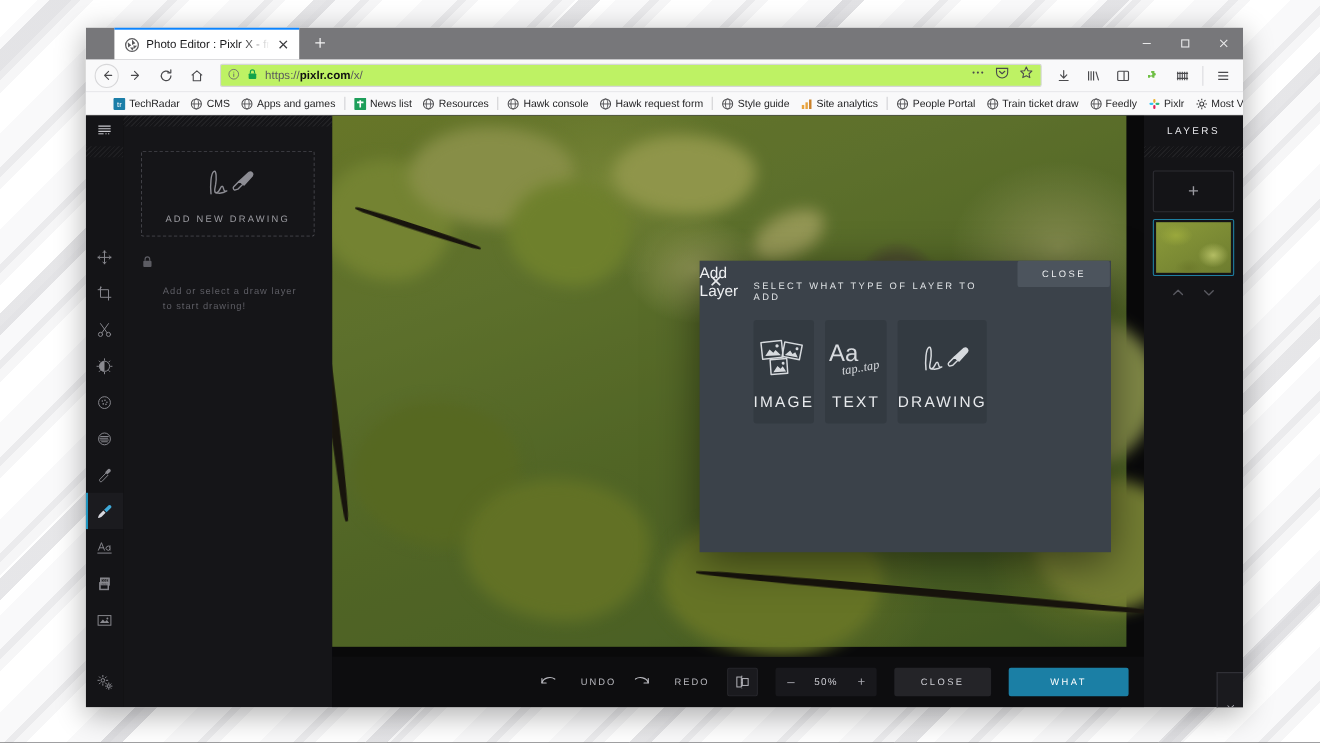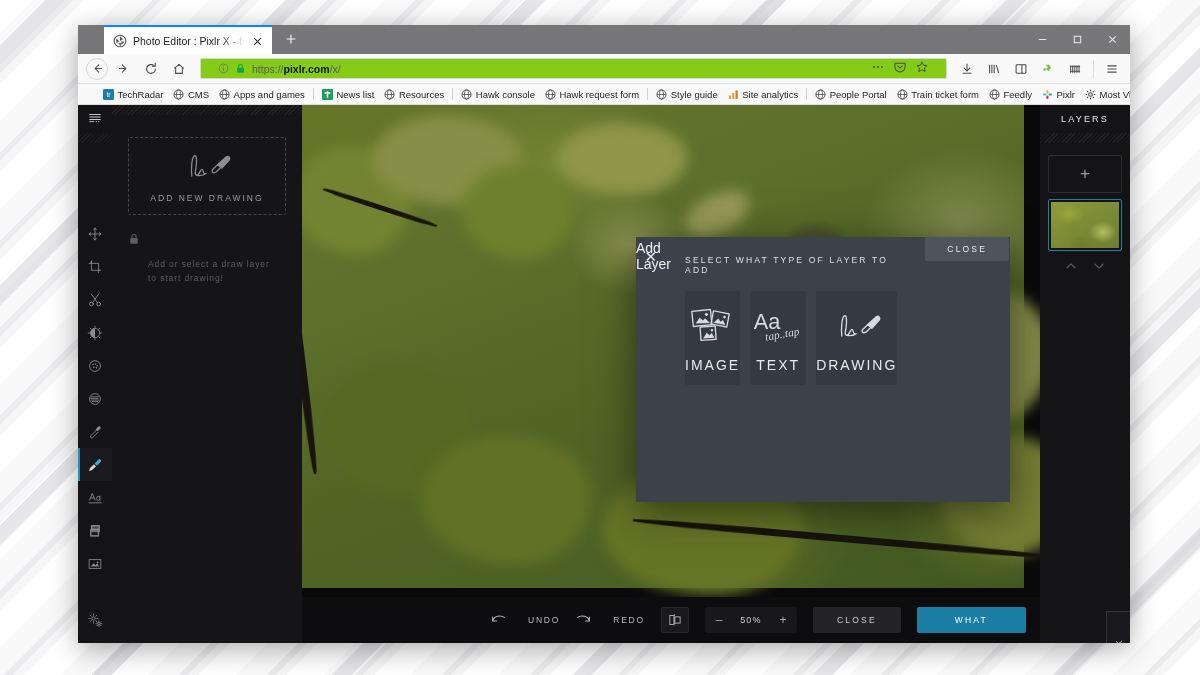--- a/index.html
+++ b/index.html
@@ -65,22 +65,22 @@
 
   
   .navbar {
     height: 30px; background:#f9f9fa; display:flex; align-items:center;
     gap:2px; padding: 0 6px; border-bottom: 1px solid #e3e3e5; flex:none;
   }
   .navbtn { width: 26px; height: 26px; display:flex; align-items:center; justify-content:center;
             color:#4a4a4d; flex:none; }
   .navbtn.back { border:1px solid #d7d7d9; border-radius:50%; width:22px; height:22px; margin-left:2px;}
   .urlbar {
-    flex:1; height:21px; background:#84cc16; border:1px solid #d6d6d8; border-radius:2px;
-    display:flex; align-items:center; gap:6px; padding:0 17px; margin: 16px 6px;
+    flex:1; height:21px; background:#bef264; border:1px solid #d6d6d8; border-radius:2px;
+    display:flex; align-items:center; gap:6px; padding:0 6px; margin: 16px 6px;
   }
   .url-text { font-size:10.5px; color:#5a5a5d; }
   .url-text b { color:#111; font-weight:600; }
   .urlbar-right { margin-left:auto; display:flex; align-items:center; gap:8px; color:#4a4a4d;}
   .tb-icons { display:flex; align-items:center; gap:3px; }
   .tb-icons .navbtn { width:24px; }
   .tb-sep { width:1px; height:18px; background:#dcdcde; margin:0 3px; }
 
   
   .bookmarks {
@@ -448,21 +448,21 @@
           <path d="M1.2 6 H10.8" stroke="#4a4a4d" stroke-width=".85"></path>
         </svg>
       <span>People Portal</span>
     </div>
     <div class="bm">
       <svg class="bm-ico" viewBox="0 0 12 12">
           <circle cx="6" cy="6" r="5" fill="none" stroke="#4a4a4d" stroke-width="1"></circle>
           <ellipse cx="6" cy="6" rx="2.2" ry="5" fill="none" stroke="#4a4a4d" stroke-width=".85"></ellipse>
           <path d="M1.2 6 H10.8" stroke="#4a4a4d" stroke-width=".85"></path>
         </svg>
-      <span>Train ticket form</span>
+      <span>Train ticket draw</span>
     </div>
     <div class="bm">
       <svg class="bm-ico" viewBox="0 0 12 12">
           <circle cx="6" cy="6" r="5" fill="none" stroke="#4a4a4d" stroke-width="1"></circle>
           <ellipse cx="6" cy="6" rx="2.2" ry="5" fill="none" stroke="#4a4a4d" stroke-width=".85"></ellipse>
           <path d="M1.2 6 H10.8" stroke="#4a4a4d" stroke-width=".85"></path>
         </svg>
       <span>Feedly</span>
     </div>
     <div class="bm">

